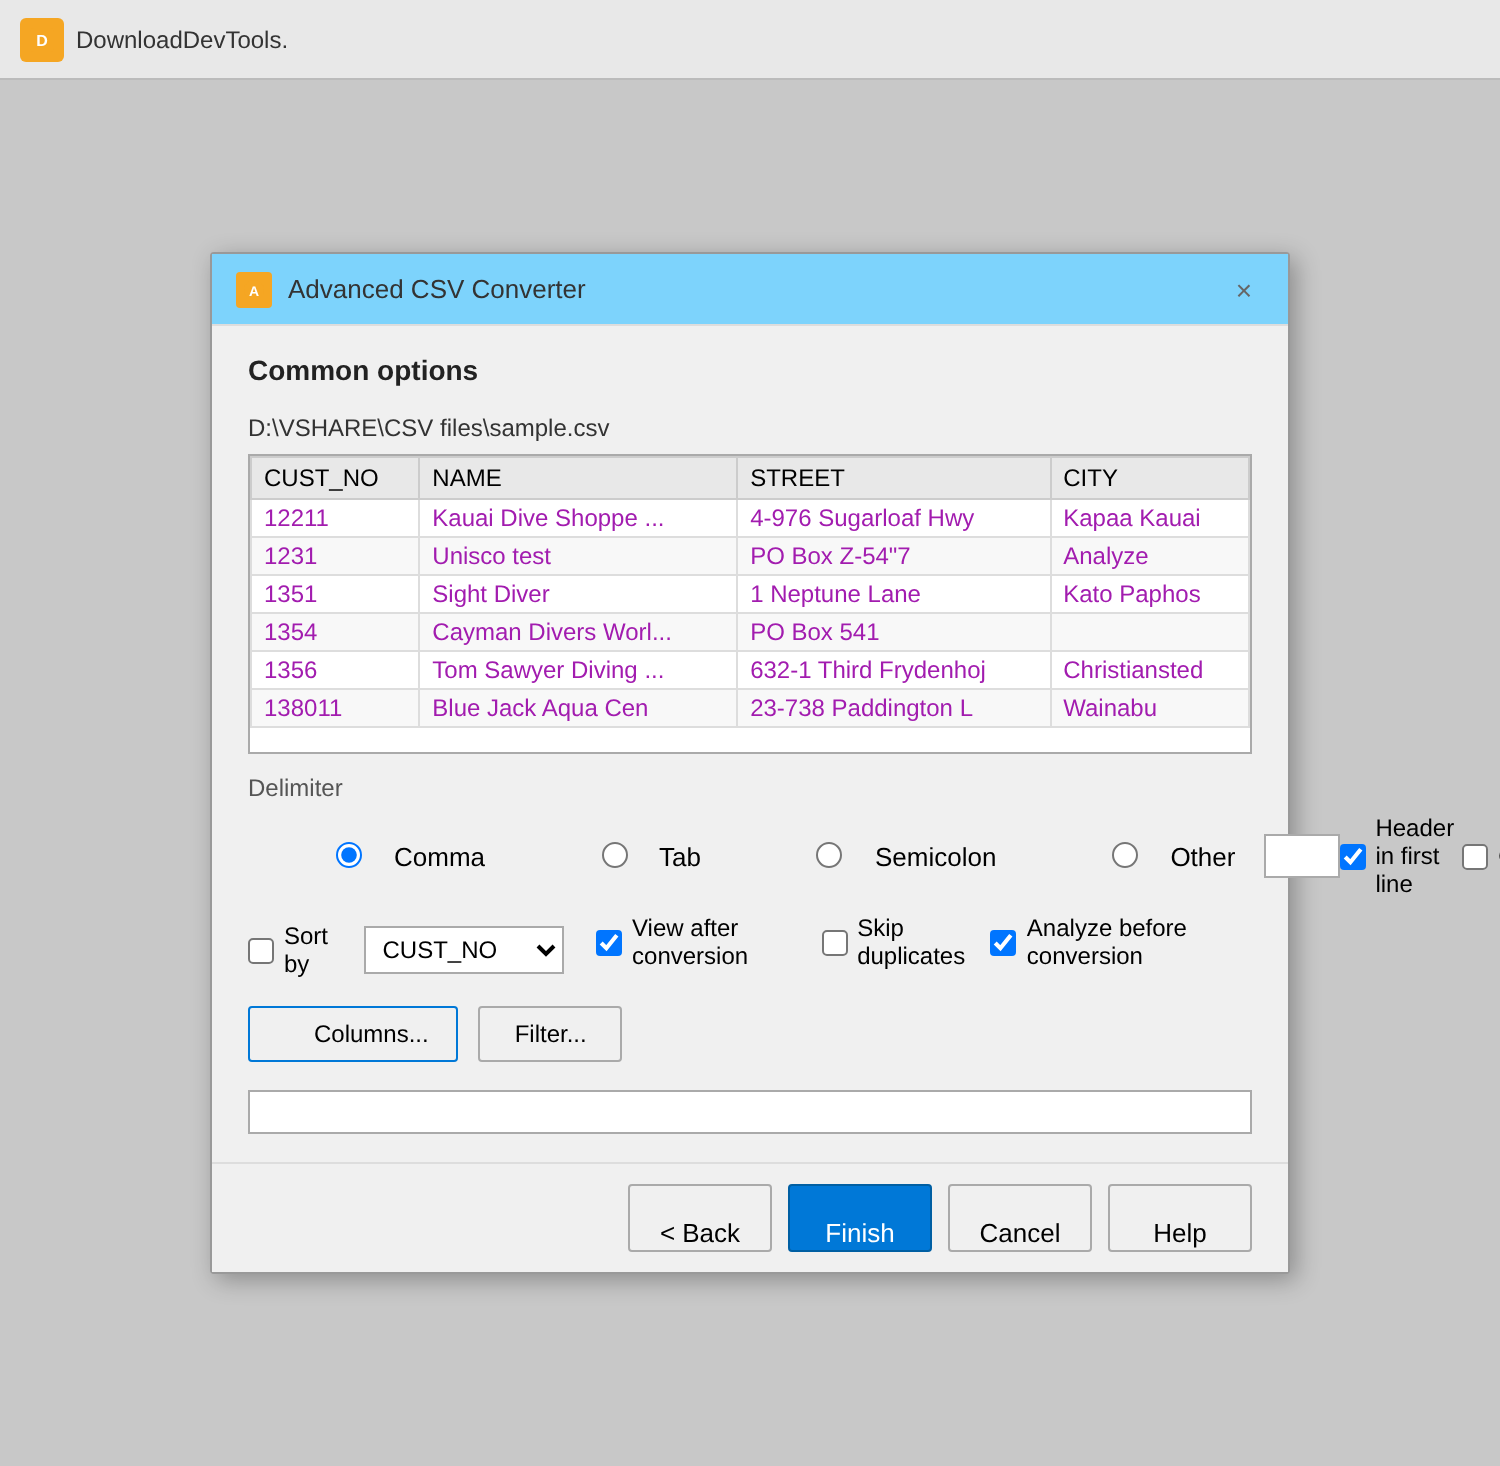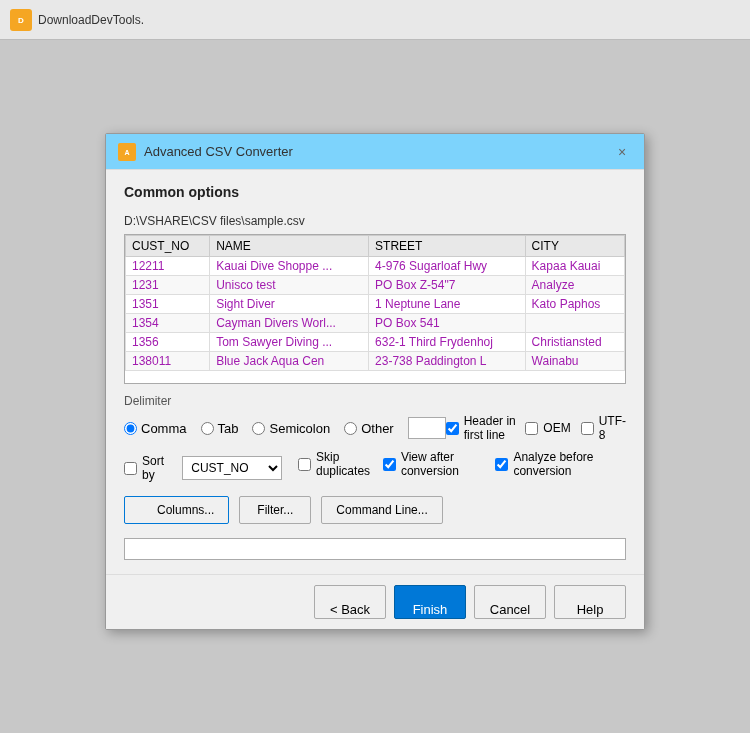--- a/index.html
+++ b/index.html
@@ -144,22 +144,23 @@
     }
     .delimiter-row {
       display: flex;
       align-items: center;
       justify-content: space-between;
     }
     .radio-group {
       display: flex; align-items: center; gap: 14px;
     }
     .radio-item {
-      display: flex; align-items: center; gap: 4px;
+      display: flex; align-items: flex-start; gap: 16px;
       cursor: pointer;
+      margin-left: 44px;
     }
     .radio-item input[type="radio"] { cursor: pointer; }
     .other-textbox {
       width: 38px; height: 22px;
       border: 1px solid #aaa;
       background: white;
       font-size: 12px;
       padding: 1px 3px;
     }
     .checkbox-item {
@@ -374,38 +375,37 @@
           <label class="checkbox-item">
             <input type="checkbox" style="">
             <span>Sort by</span>
           </label>
           <select id="sort-select">
           <option value="CUST_NO">CUST_NO</option><option value="NAME">NAME</option><option value="STREET">STREET</option><option value="CITY">CITY</option></select>
         </div>
       </div>
       <div class="right-col" style="margin-top:0;">
         <label class="checkbox-item">
+          <input type="checkbox" checked="" style="">
+          <span>View after conversion</span>
+        </label>
+        <label class="checkbox-item">
           <input type="checkbox" style="">
           <span>Skip duplicates</span>
-        </label>
-        <label class="checkbox-item">
-          <input type="checkbox" checked="" style="">
-          <span>View after conversion</span>
         </label>
         <label class="checkbox-item">
           <input type="checkbox" checked="" style="">
           <span>Analyze before conversion</span>
         </label>
       </div>
     </div>
 
     <div class="buttons-row">
       <button class="btn" style="border:1px solid #0078d7; color:#000; min-width:80px;padding-left:32px;">Columns...</button>
       <button class="btn" style="min-width:72px;">Filter...</button>
-      <button class="btn" style="min-width:110px;">Command Line...</button>
     </div>
 
     <div class="progress-area"></div>
   </div>
 
   <div class="dialog-footer">
     <button class="footer-btn">&lt; Back</button>
     <button class="footer-btn footer-btn-primary">Finish</button>
     <button class="footer-btn">Cancel</button>
     <button class="footer-btn">Help</button>

